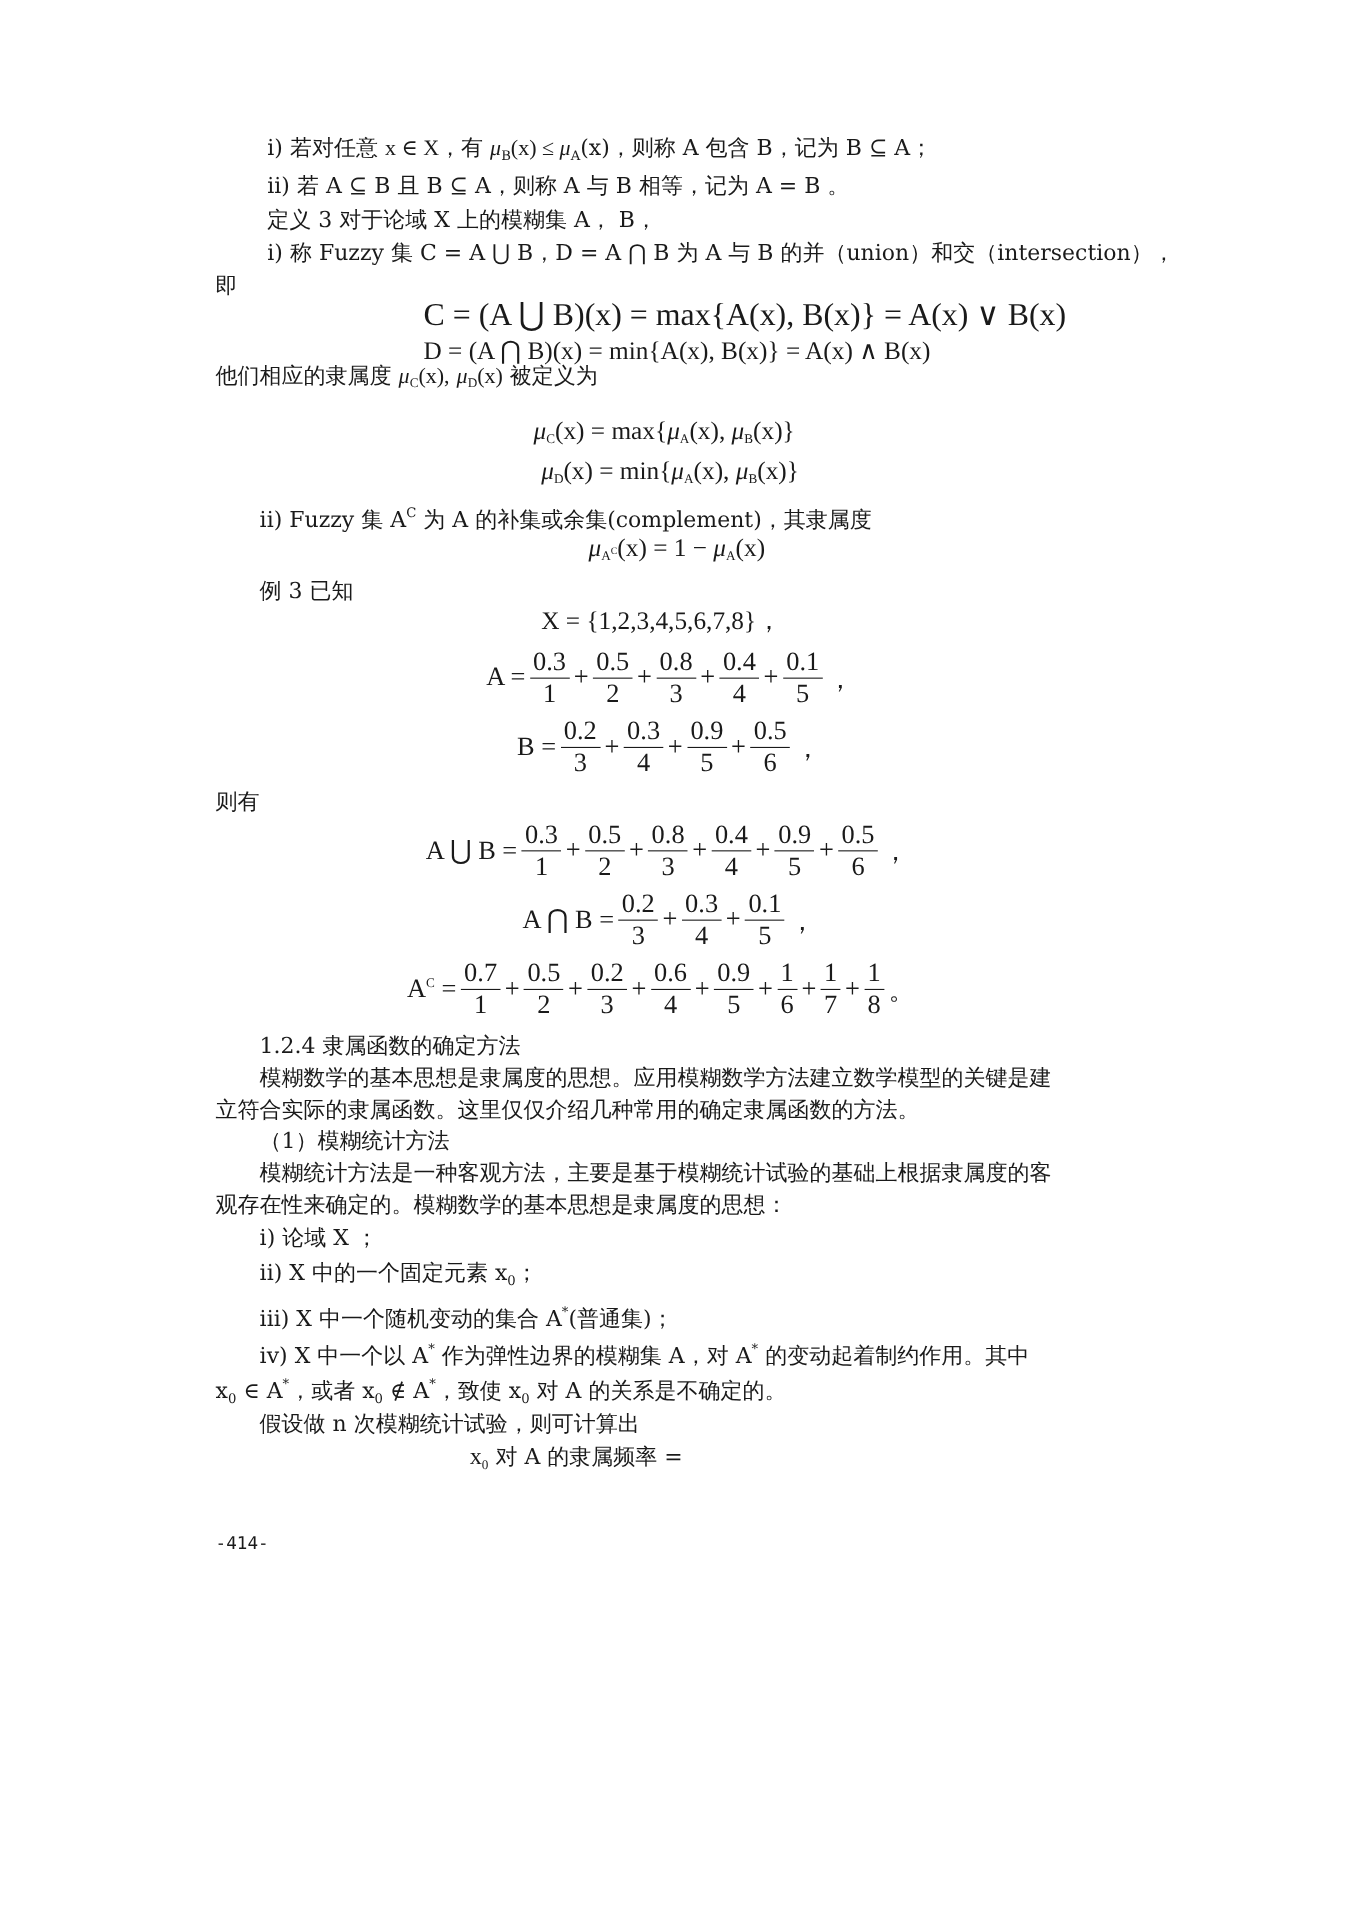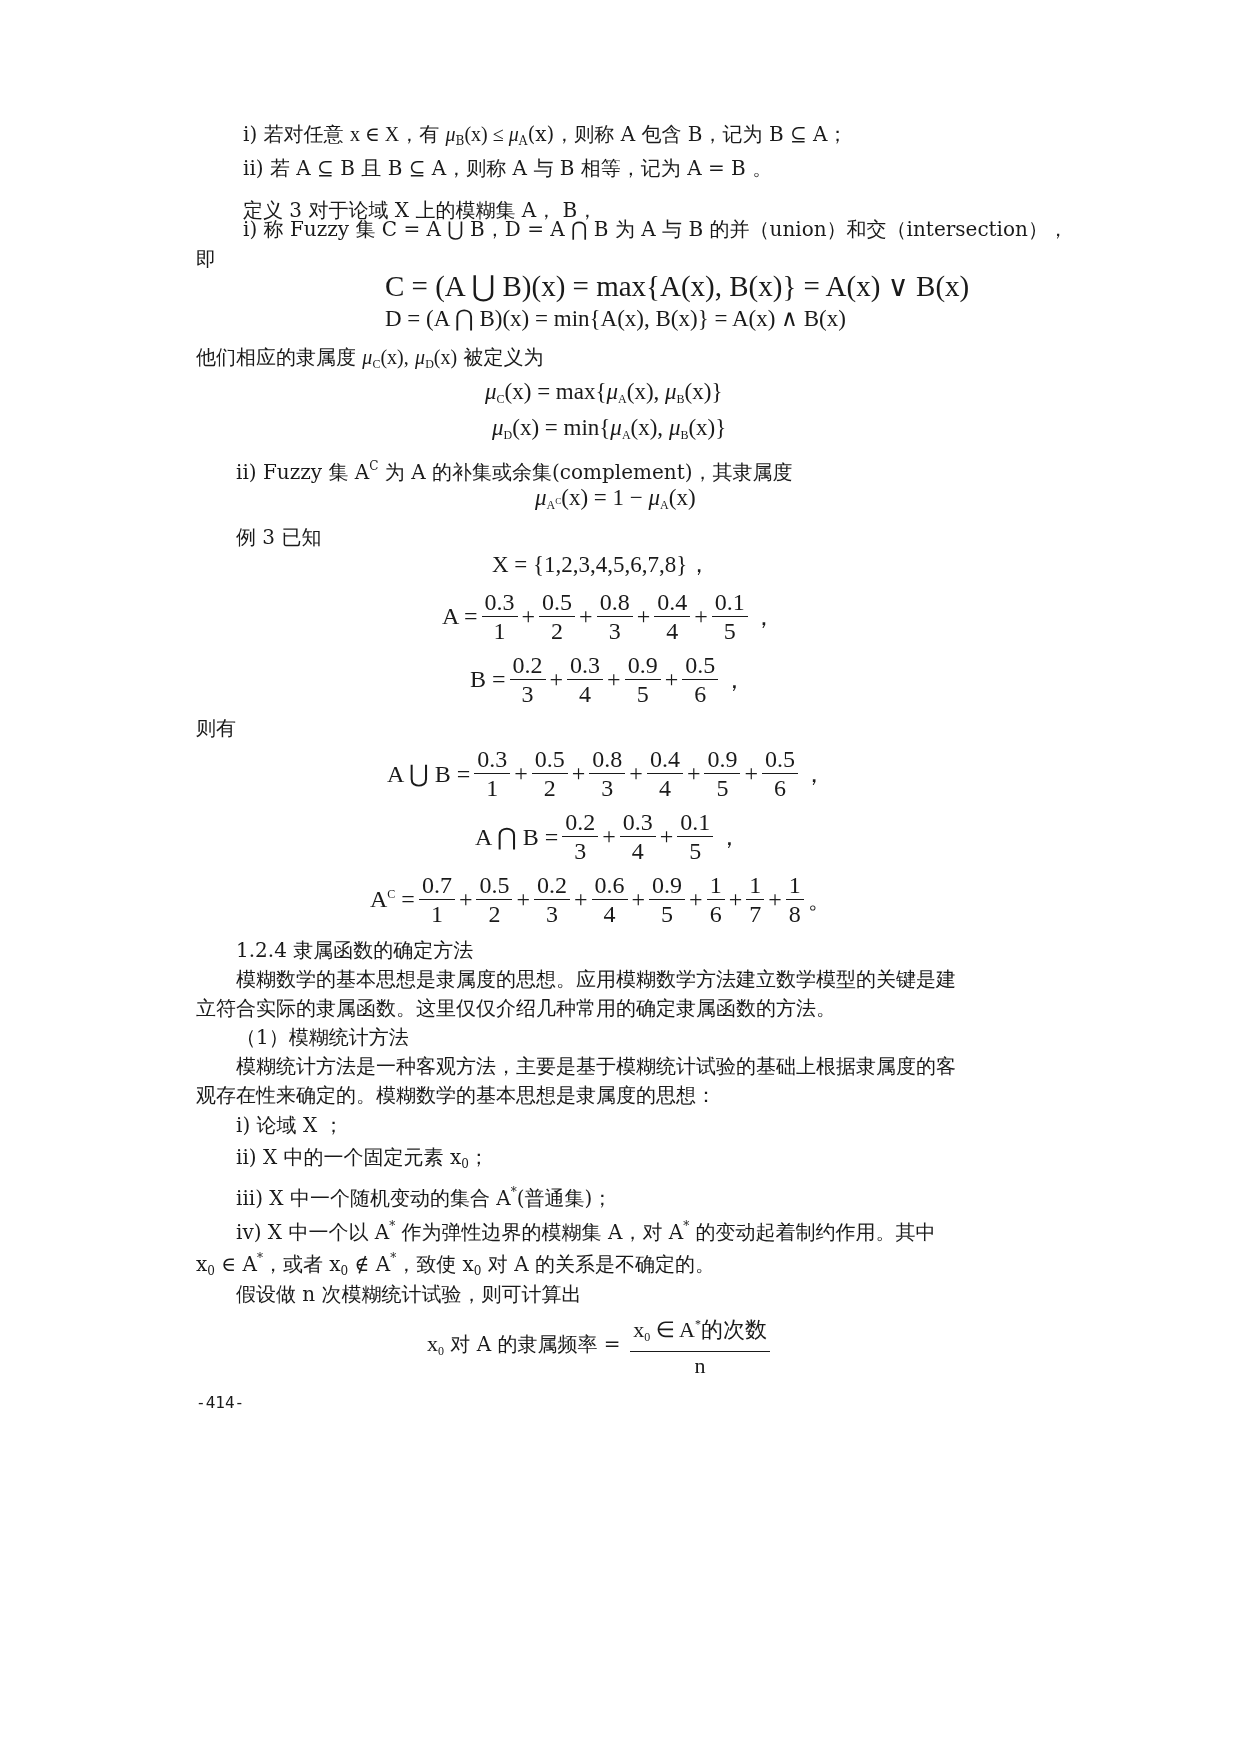--- a/index.html
+++ b/index.html
@@ -21,28 +21,28 @@
 </head>
 <body>
 
 <div class="ln" style="left:243px;top:122px;">
   <span>i)  若对任意</span>
   <span class="m">x ∈ X</span><span>，有</span>
   <span class="mu m">μ</span><sub>B</sub><span class="m">(x) ≤ </span><span class="mu m">μ</span><sub>A</sub><span>(x)，则称 A 包含 B，记为 B ⊆ A；</span>
 </div>
 <div class="ln" style="left:243px;top:156px;">ii)  若 A ⊆ B 且 B ⊆ A，则称 A 与 B 相等，记为 A = B 。</div>
 
-<div class="ln" style="left:243px;top:198px;">定义 3    对于论域 X 上的模糊集 A， B，</div>
+<div class="ln" style="left:243px;top:187px;">定义 3    对于论域 X 上的模糊集 A， B，</div>
 <div class="ln" style="left:243px;top:217px;">i)  称 Fuzzy 集 C = A ⋃ B，D = A ⋂ B 为 A 与 B 的并（union）和交（intersection），</div>
 <div class="ln" style="left:196px;top:247px;">即</div>
 
 <div class="ln m" style="left:385px;top:274px;font-size:29px;">C = (A ⋃ B)(x) = max{A(x), B(x)} = A(x) ∨ B(x)</div>
 <div class="ln m" style="left:385px;top:307px;font-size:23px;">D = (A ⋂ B)(x) = min{A(x), B(x)} = A(x) ∧ B(x)</div>
 
-<div class="ln" style="left:196px;top:345px;">
+<div class="ln" style="left:196px;top:329px;">
   <span>他们相应的隶属度</span>
   <span class="m mu">μ</span><sub class="m">C</sub><span class="m">(x),</span> <span class="m mu">μ</span><sub class="m">D</sub><span class="m">(x)</span>
   <span>被定义为</span>
 </div>
 
 <div class="ln m" style="left:485px;top:380px;font-size:23px;">
   <span class="mu">μ</span><sub>C</sub><span>(x) = max{</span><span class="mu">μ</span><sub>A</sub>(x), <span class="mu">μ</span><sub>B</sub><span>(x)}</span>
 </div>
 <div class="ln m" style="left:492px;top:416px;font-size:23px;">
   <span class="mu">μ</span><sub>D</sub><span>(x) = min{</span><span class="mu">μ</span><sub>A</sub>(x), <span class="mu">μ</span><sub>B</sub><span>(x)}</span>
@@ -87,19 +87,15 @@
 <div class="ln" style="left:196px;top:1246px;">
   <span>x</span><sub>0</sub><span> ∈ A</span><sup>*</sup><span>，或者 x</span><sub>0</sub><span> ∉ A</span><sup>*</sup><span>，致使 x</span><sub>0</sub><span> 对 A 的关系是不确定的。</span>
 </div>
 
 <div class="ln" style="left:236px;top:1282px;">假设做 n 次模糊统计试验，则可计算出</div>
 
 <div class="fr" style="left:425px;top:1310px;font-size:22px;">
   <span class="op">
     <span>x</span><sub>0</sub><span style="font-family:'DejaVu Serif',serif;font-size:20px"> 对 A 的隶属频率 =</span>
   </span>
-  <span class="frac">
-    <span class="num"><span>x</span><sub>0</sub><span> ∈ A</span><sup>*</sup><span style="font-family:'DejaVu Serif',serif;font-size:22px">的次数</span></span>
-    <span class="den">n</span>
-  </span>
 </div>
 
 <div class="pageno">-414-</div>
 
 </body></html>

